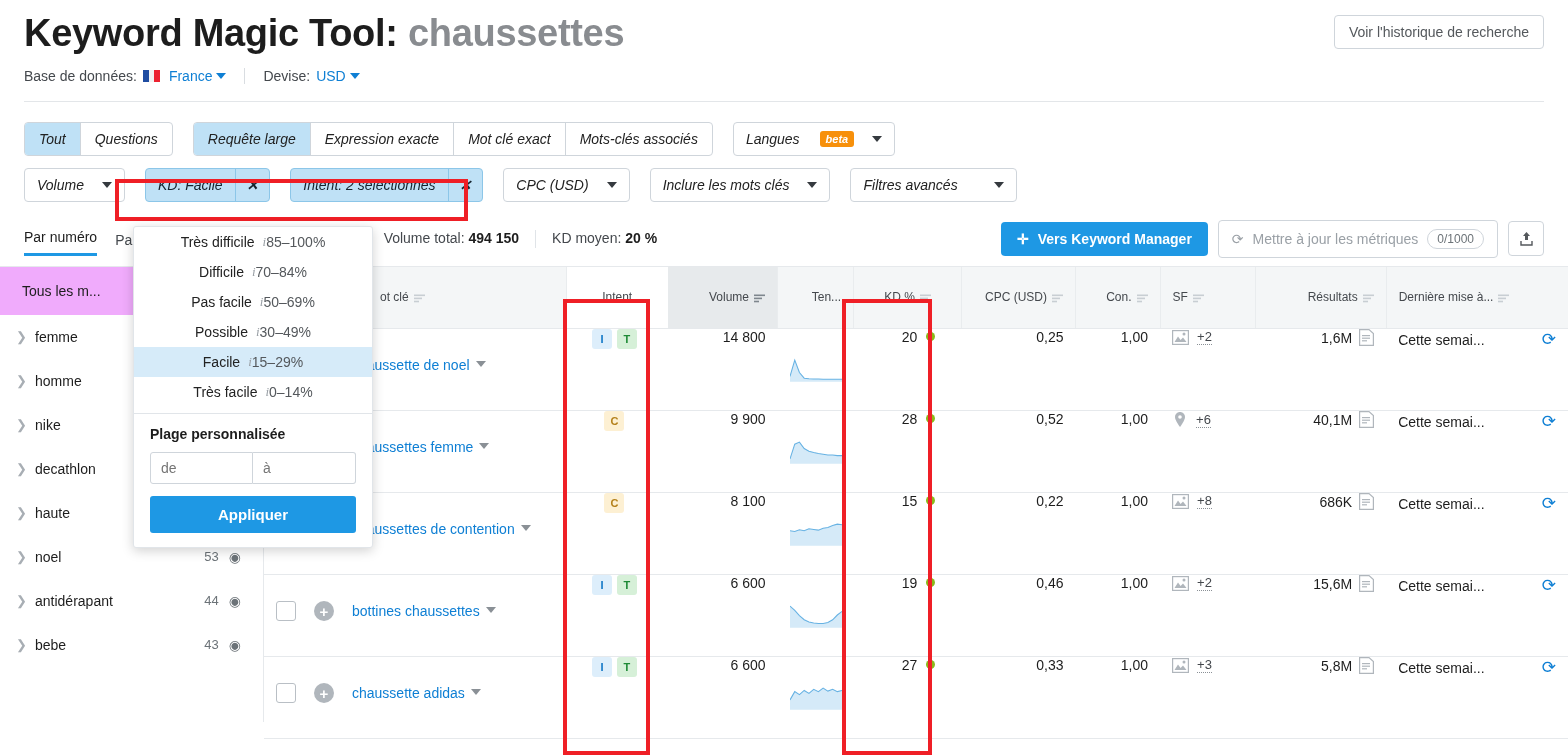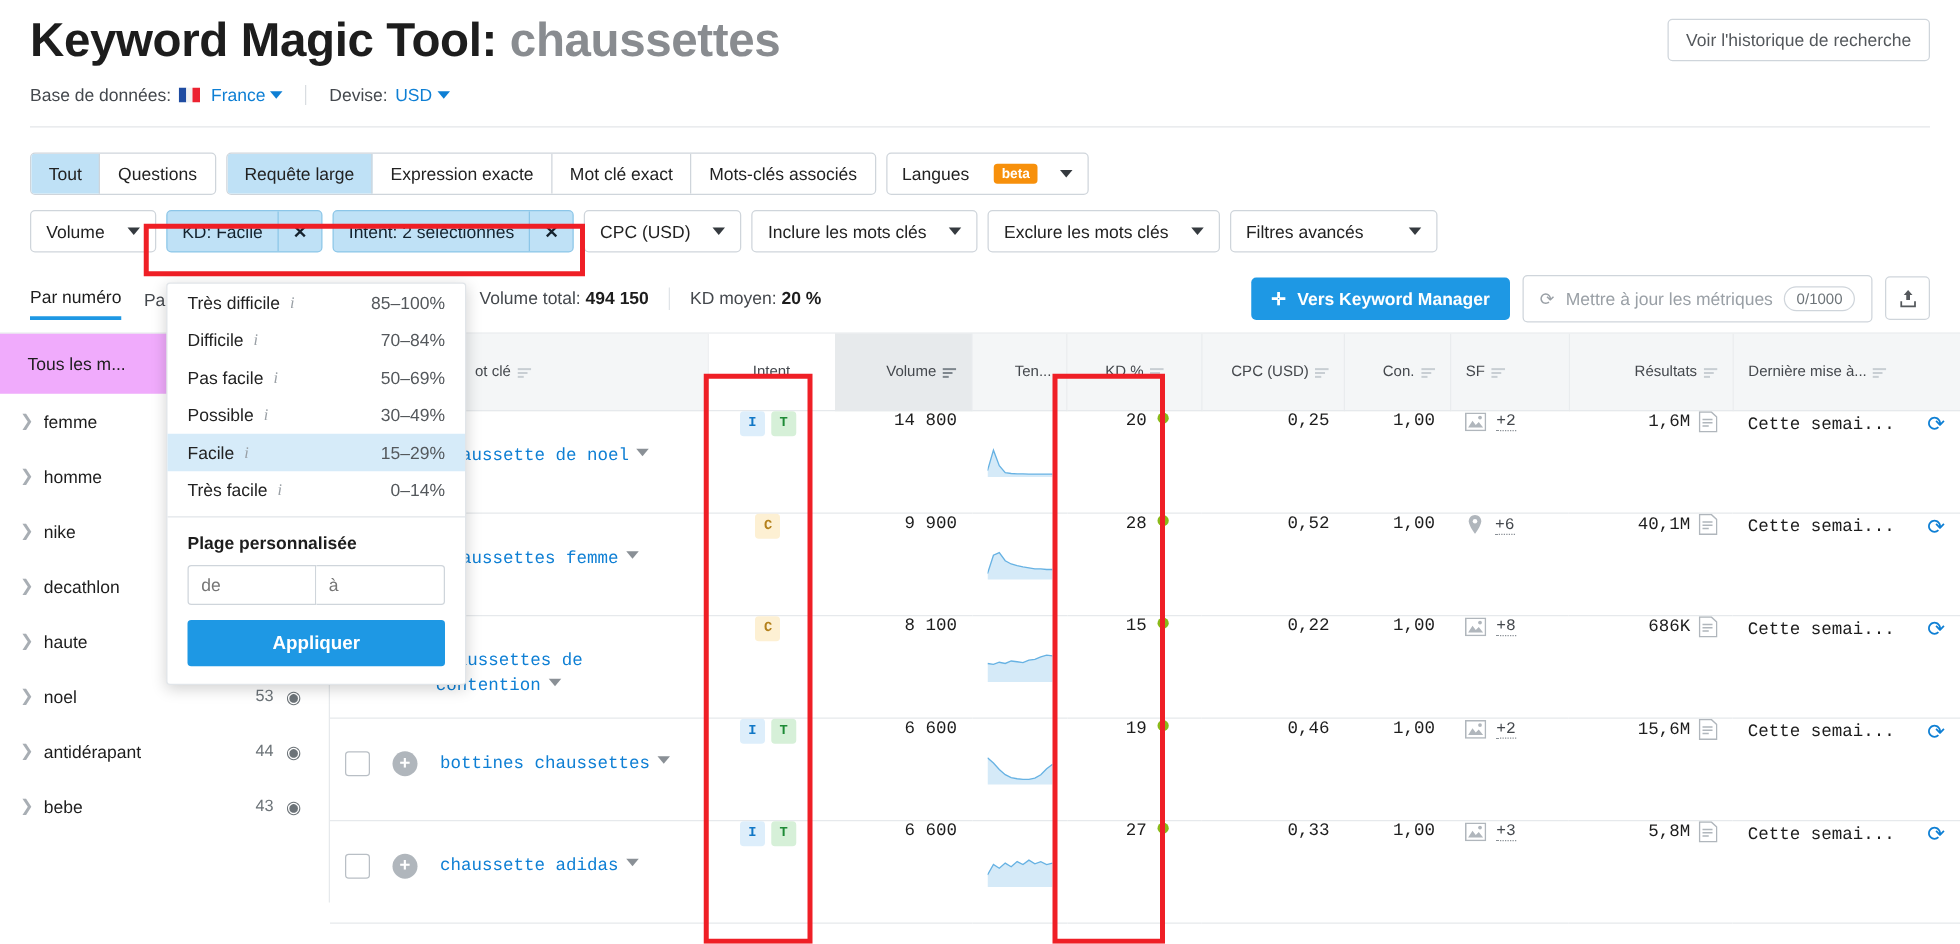--- a/index.html
+++ b/index.html
@@ -28,21 +28,21 @@
   .vsep { display:inline-block; width:1px; height:16px; background:#d9dde1; margin:0 12px; vertical-align:-3px;}
   .hist-btn {
     position:absolute; right:24px; top:15px;
     border:1px solid #cfd5db; border-radius:4px; background:#fff;
     color:#54585c; font-size:14px; padding:8px 14px; cursor:pointer;
   }
   .hrule { height:1px; background:#e3e6e9; margin-top:17px; }
 
   
   .filters { padding:20px 24px 0 24px; }
-  .fbar { display:flex; align-items:center; gap:8px; }
+  .fbar { display:flex; align-items:center; gap:20px;font-style:italic; }
   .fbar2 { margin-top:12px; position:relative; }
   .seg { display:flex; border:1px solid #cfd5db; border-radius:4px; overflow:hidden; background:#fff; }
   .seg .it { padding:8px 14px; font-size:14px; color:#222; cursor:pointer; border-right:1px solid #cfd5db; white-space:nowrap;}
   .seg .it:last-child { border-right:none; }
   .seg .it.on { background:#bfe1f6; }
   .pill {
     border:1px solid #cfd5db; border-radius:4px; background:#fff;
     padding:8px 12px; font-size:14px; color:#222; display:flex; align-items:center; gap:18px; cursor:pointer; white-space:nowrap;
   }
   .pill .cv { width:0;height:0;border-left:5px solid transparent;border-right:5px solid transparent;border-top:6px solid #353a3f;}
@@ -54,21 +54,21 @@
   .tag .txt { padding:8px 12px; }
   .tag .x { padding:8px 11px; border-left:1px solid #8cc6e8; font-weight:bold; font-size:14px; display:flex; align-items:center;}
   .redbox { position:absolute; border:4px solid #ef1f26; pointer-events:none; z-index:40; }
 
   
   .kd-dd {
     position:absolute; left:133px; top:226px; width:240px; z-index:60;
     background:#fff; border:1px solid #e1e5e9; border-radius:3px;
     box-shadow:0 3px 12px rgba(0,0,0,.18);
   }
-  .kd-row { display:flex; align-items:center; justify-content:space-between; padding:7px 16px; font-size:14px; color:#222; cursor:pointer;}
+  .kd-row { display:flex; align-items:center; justify-content:center; padding:7px 16px; font-size:14px; color:#222; cursor:pointer;}
   .kd-row.sel { background:#d6ebf9; }
   .kd-row .nm { display:flex; align-items:center; gap:8px;}
   .kd-row .inf { color:#9aa0a6; font-style:italic; font-family:"Liberation Serif", serif; font-size:13px;}
   .kd-row .rg { color:#54585c; }
   .kd-div { height:1px; background:#e1e5e9; margin:6px 0 0 0;}
   .kd-custom { padding:12px 16px 14px 16px;}
   .kd-custom h4 { margin:0 0 10px 0; font-size:14px; color:#1d1d1d;}
   .kd-inputs { display:flex; }
   .kd-inputs input { width:50%; border:1px solid #cfd5db; padding:7px 10px; font-size:14px; font-family:inherit; color:#222; outline:none;}
   .kd-inputs input:first-child { border-radius:3px 0 0 3px;}
@@ -101,21 +101,21 @@
   .sb-item .eye { color:#6c7378; font-size:14px; }
 
   table.kwt { border-collapse:collapse; width:1304px; table-layout:fixed; }
   table.kwt thead th {
     background:#f4f6f7; font-weight:normal; font-size:12px; color:#44484d;
     border-bottom:1px solid #e6e9ec; border-right:1px solid #e9ecee;
     height:62px; vertical-align:middle; padding:0 12px; white-space:nowrap;
   }
   table.kwt thead th.hl { background:#e7eaec; }
   table.kwt thead th.plain { background:#fff; border-right:none;}
-  table.kwt td { border-bottom:1px solid #e6e9ec; font-size:14px; color:#1d1d1d; padding:0 12px; vertical-align:top; height:82px;font-family:Liberation Mono, monospace;}
+  table.kwt td { border-bottom:1px solid #e6e9ec; font-size:14px; color:#1d1d1d; padding:0 12px; vertical-align:top; height:82px;}
   td.cell-mid { vertical-align:middle; }
   .sorti { display:inline-block; vertical-align:-2px; margin-left:5px;}
   .kw-link { color:#0e7fd4; cursor:pointer; line-height:1.45; }
   .kw-link .dn { display:inline-block; width:0;height:0;border-left:5px solid transparent;border-right:5px solid transparent;border-top:6px solid #8a9096; margin-left:6px; vertical-align:3px;}
   .cbx { width:20px; height:20px; border:1px solid #b9bfc5; border-radius:3px; background:#fff; display:inline-block;}
   .plusic { width:20px;height:20px;border-radius:50%; background:#b0b6bc; color:#fff; display:inline-flex; align-items:center; justify-content:center; font-size:15px; line-height:1; font-weight:bold;}
   .ibadge { display:inline-flex; align-items:center; justify-content:center; width:20px;height:20px; border-radius:3px; font-size:11px; font-weight:bold; margin-right:5px;}
   .ib-i { background:#ddeefb; color:#1077c6;}
   .ib-t { background:#d6f0d8; color:#1e8a36;}
   .ib-c { background:#fdf0d3; color:#b4801b;}
@@ -185,24 +185,20 @@
       <span class="x">✕</span>
     </div>
     <div class="pill">
       <span>CPC (USD)</span>
         <span class="cv"></span>
     </div>
     <div class="pill">
       <span>Inclure les mots clés</span>
         <span class="cv"></span>
     </div>
-    <div class="pill">
-      <span>Exclure les mots clés</span>
-        <span class="cv"></span>
-    </div>
     <div class="pill" style="gap:36px">
       <span>Filtres avancés</span>
         <span class="cv"></span>
     </div>
   </div>
 </div>
 
 <div class="midbar">
   <div class="tabs-left">
     <div class="t on">Par numéro</div>

